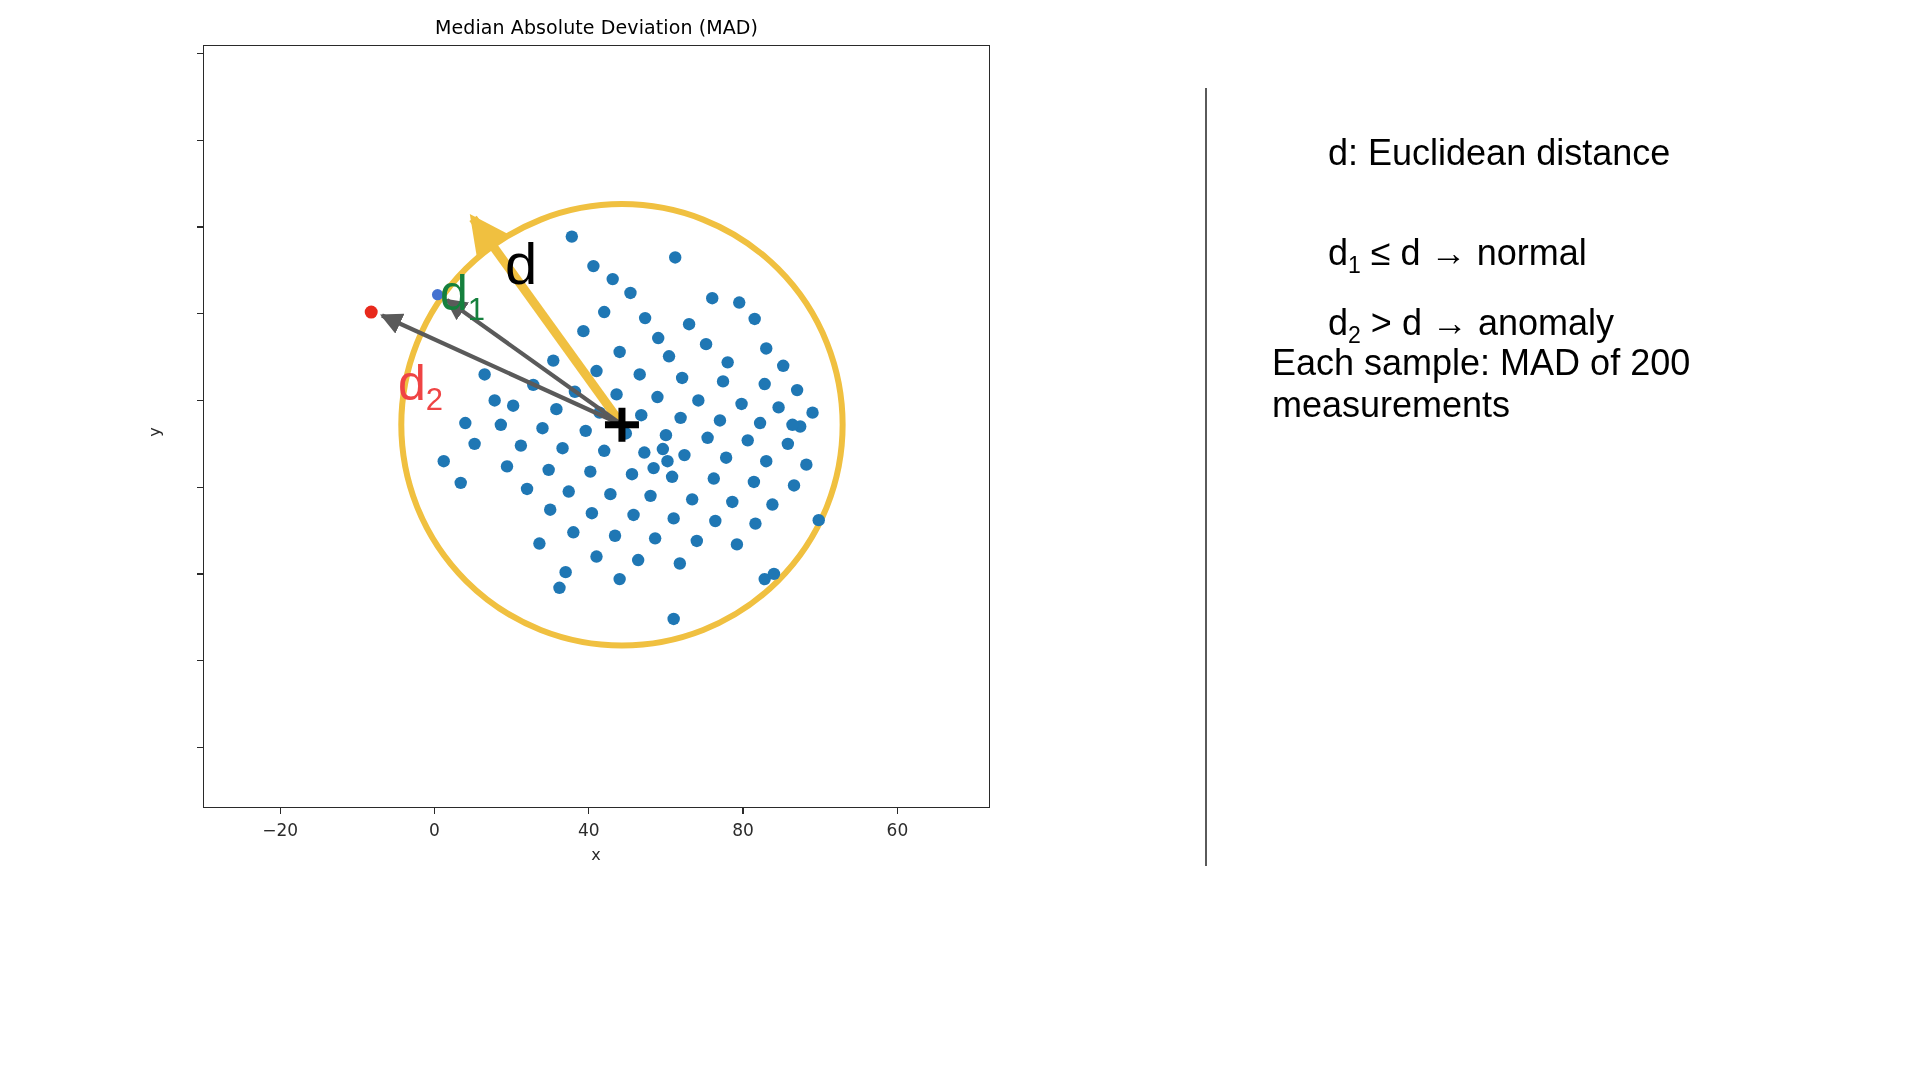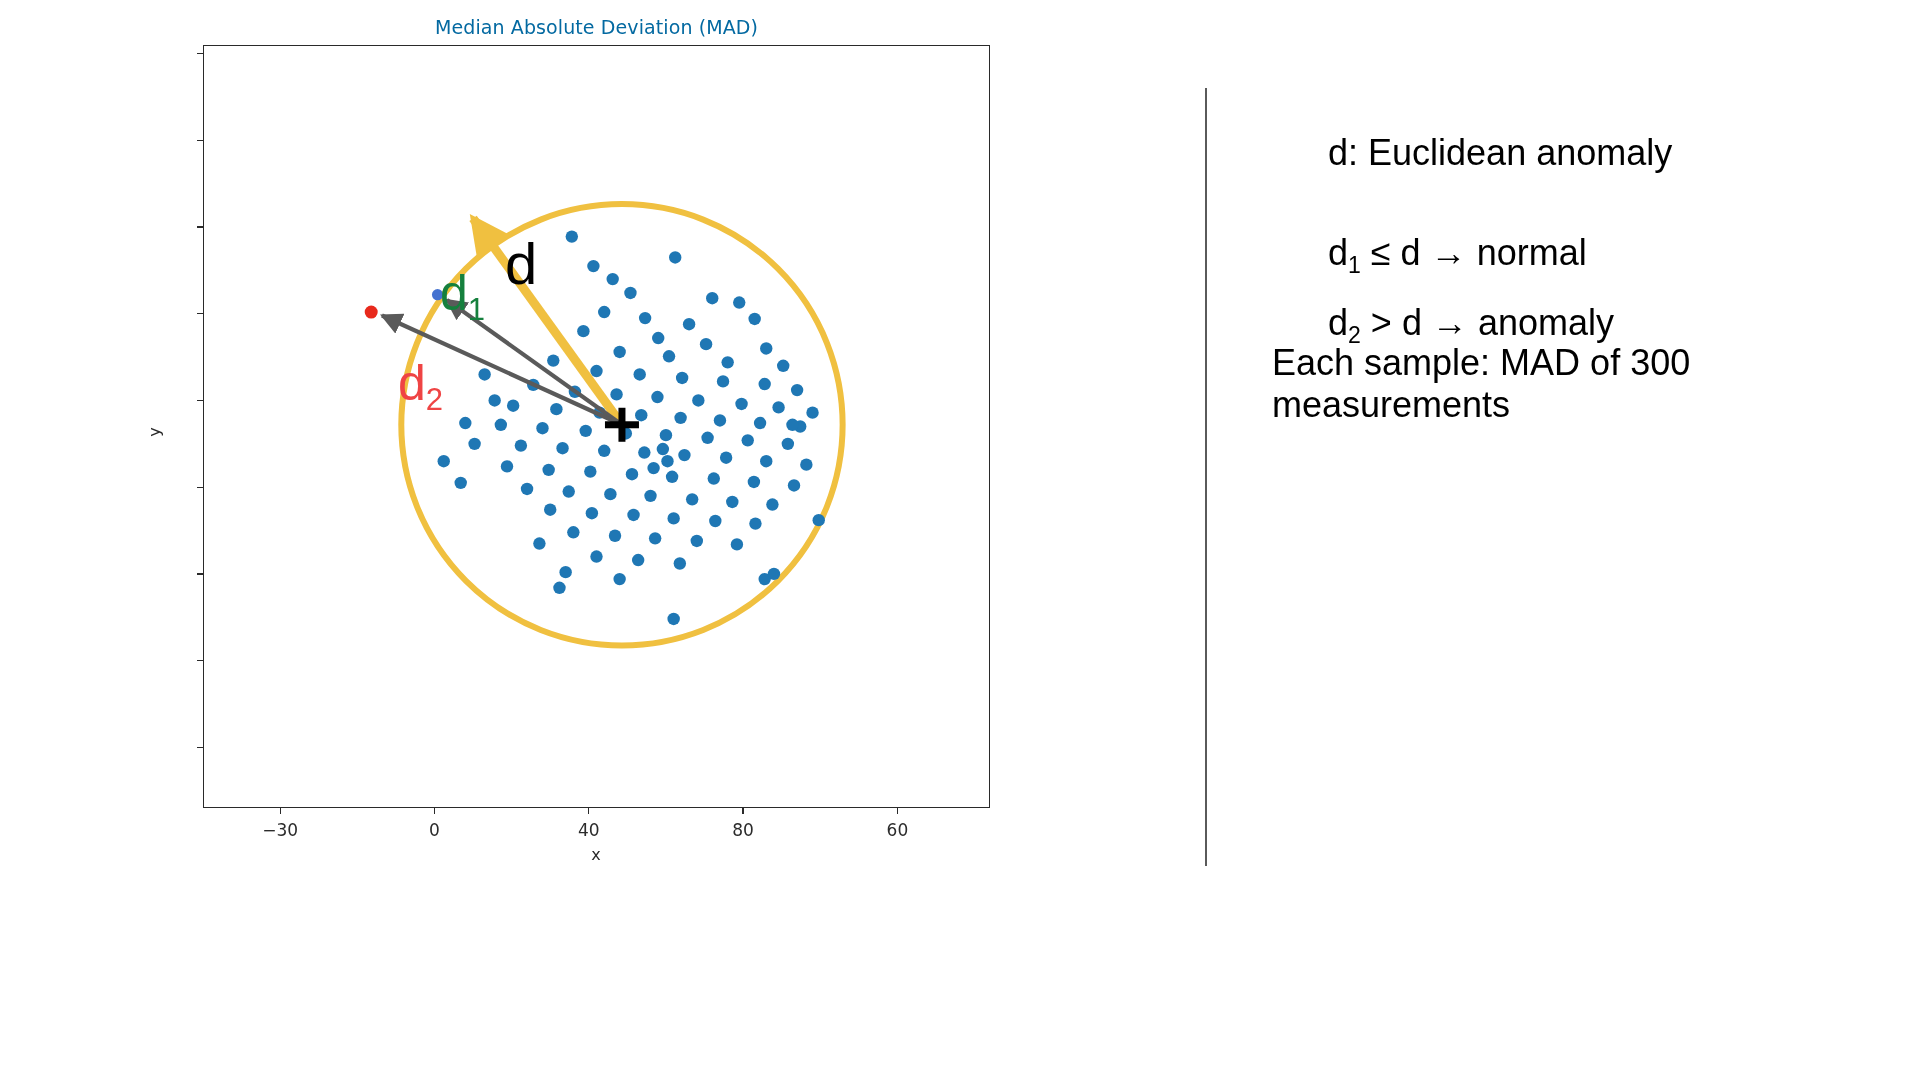--- a/index.html
+++ b/index.html
@@ -7,21 +7,21 @@
     width:1920px;height:1080px;background:#ffffff;
     font-family:"DejaVu Sans", sans-serif;
     overflow:hidden;position:relative;
   }
   #stage{position:absolute;left:0;top:0;width:1920px;height:1080px;}
 
   
   #figure{position:absolute;left:0;top:0;width:1010px;height:1080px;}
   #fig-title{
     position:absolute;left:203px;top:16px;width:787px;
-    text-align:center;font-size:19px;color:#0369a1;
+    text-align:center;font-size:19px;color:#000000;
     font-family:"DejaVu Sans", sans-serif;letter-spacing:.1px;
   }
   #axes-box{
     position:absolute;left:203px;top:45px;width:787px;height:763px;
     border:1.3px solid #2a2a2a;box-sizing:border-box;background:#fff;
   }
   .ytick-mark{position:absolute;width:6px;height:1.3px;background:#2a2a2a;}
   .xtick-label{
     position:absolute;text-align:center;font-size:17px;color:#2b2b2b;
     transform:translateX(-50%);white-space:nowrap;
@@ -70,21 +70,21 @@
         <div class="ytick-mark" style="left: 197px; top: 53.0205px;"></div>
         <div class="ytick-mark" style="left: 197px; top: 139.725px;"></div>
         <div class="ytick-mark" style="left: 197px; top: 226.43px;"></div>
         <div class="ytick-mark" style="left: 197px; top: 313.134px;"></div>
         <div class="ytick-mark" style="left: 197px; top: 399.839px;"></div>
         <div class="ytick-mark" style="left: 197px; top: 486.543px;"></div>
         <div class="ytick-mark" style="left: 197px; top: 573.248px;"></div>
         <div class="ytick-mark" style="left: 197px; top: 659.952px;"></div>
         <div class="ytick-mark" style="left: 197px; top: 746.657px;"></div>
         <div class="xtick-mark" style="left: 279.507px; top: 808px;"></div>
-        <div class="xtick-label" style="left: 280.157px; top: 820px;">−30</div>
+        <div class="xtick-label" style="left: 280.157px; top: 820px;">−20</div>
         <div class="xtick-mark" style="left: 433.821px; top: 808px;"></div>
         <div class="xtick-label" style="left: 434.471px; top: 820px;">0</div>
         <div class="xtick-mark" style="left: 588.134px; top: 808px;"></div>
         <div class="xtick-label" style="left: 588.784px; top: 820px;">40</div>
         <div class="xtick-mark" style="left: 742.448px; top: 808px;"></div>
         <div class="xtick-label" style="left: 743.098px; top: 820px;">80</div>
         <div class="xtick-mark" style="left: 896.762px; top: 808px;"></div>
         <div class="xtick-label" style="left: 897.412px; top: 820px;">60</div>
       </div>
 
@@ -228,29 +228,29 @@
 
     <div id="ylabel">y</div>
     <div id="xlabel">x</div>
   </div>
 
   <div id="divider"></div>
 
   <div id="notes">
 
     <div class="note" id="note-0">
-      <span>d: Euclidean anomaly</span>
+      <span>d: Euclidean distance</span>
     </div>
 
     <div class="note" id="note-1">
       <span>d</span><sub>1</sub><span> ≤ d → normal</span>
     </div>
 
     <div class="note" id="note-2">
       <span>d</span><sub>2</sub><span> &gt; d → anomaly</span>
     </div>
 
     <div class="note" id="note-3">
-      <span>Each sample: MAD of 300 measurements</span>
+      <span>Each sample: MAD of 200 measurements</span>
     </div>
   </div>
 
 </div>
 
 </body></html>

